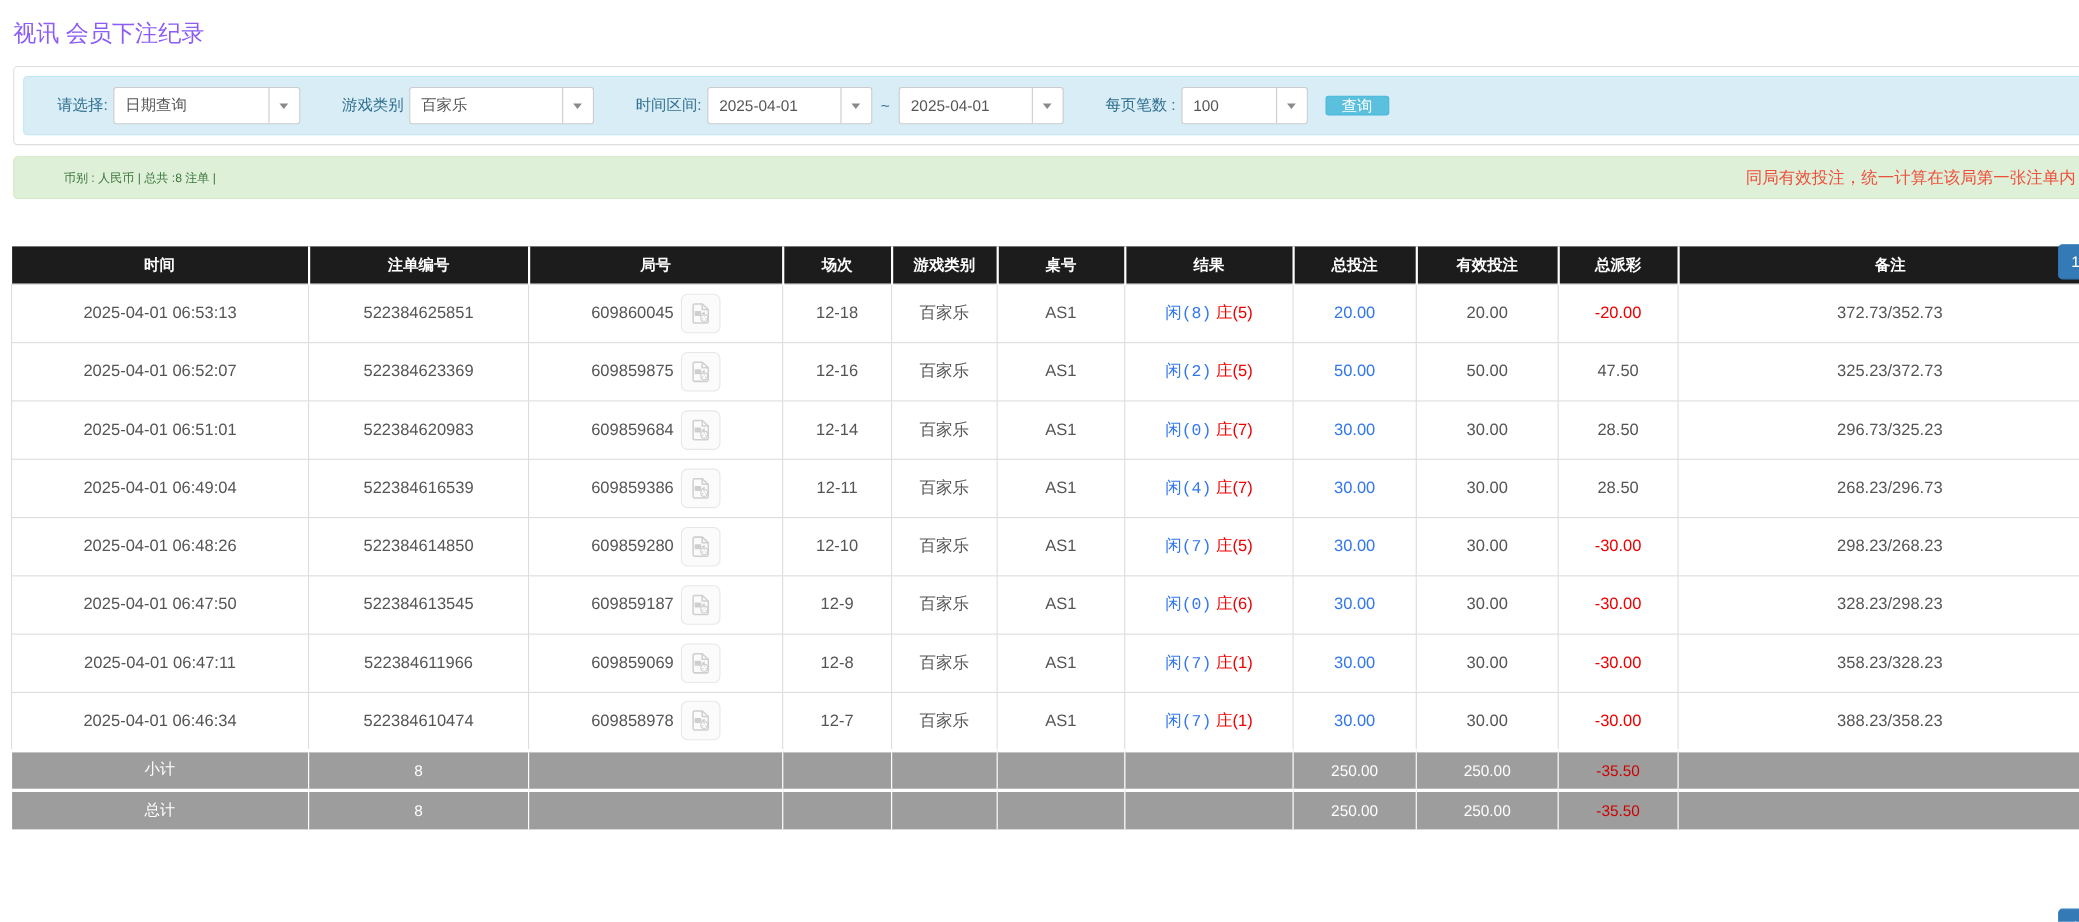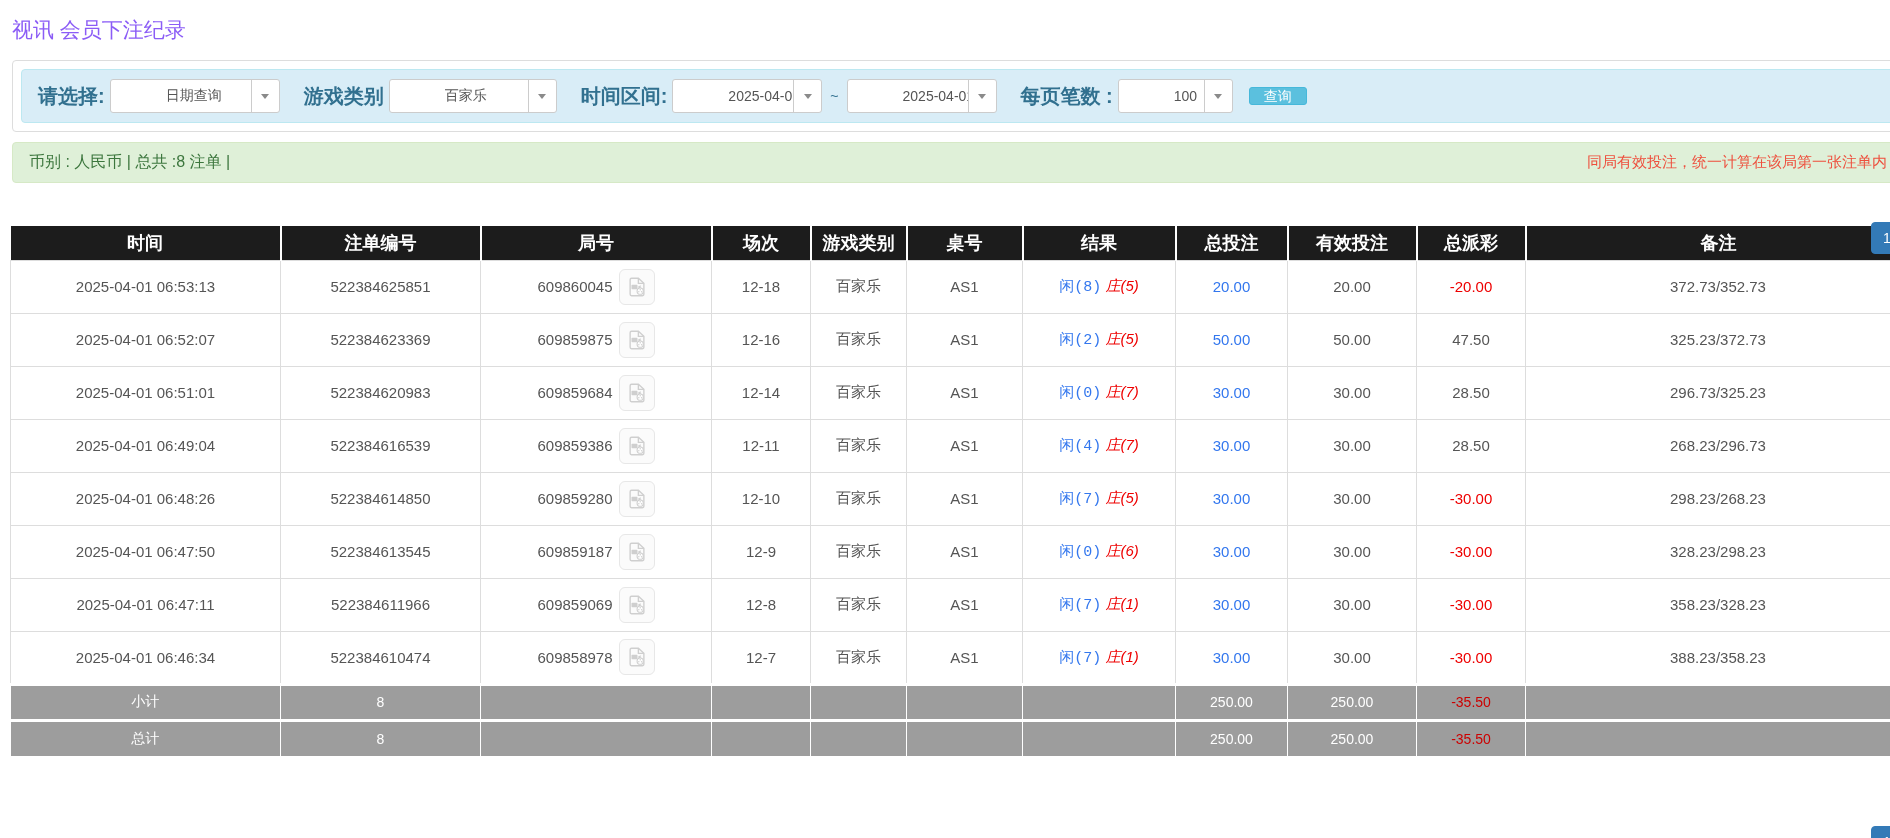--- a/index.html
+++ b/index.html
@@ -14,57 +14,57 @@
     font-family:"Liberation Sans","DejaVu Sans",sans-serif;}
   body{position:relative; padding-top:16px;}
 
   .page-title{font-size:21px; font-weight:400; color:#8b5cf6; margin:0 0 16px 12px;}
 
   
   .filter-panel{margin-left:12px; width:1898px; background:#fff;
     border:1px solid #ddd; border-radius:4px; padding:8px;}
   .filter-toolbar{background:var(--toolbar-bg); border:1px solid var(--toolbar-border);
     border-radius:4px; padding:9px 10px 9px 16px; display:flex; align-items:center;}
-  .f-label{font-size:20px; font-weight:bold; color:var(--label-color); white-space:nowrap; margin-right:5px;}
+  .f-label{font-size:14px; font-weight:normal; color:var(--label-color); white-space:nowrap; margin-right:5px;margin-left:14px;}
   .f-group{display:flex; align-items:center;}
   .gap{margin-left:24px;}
   .combobox{display:flex; align-items:stretch; background:#fff; border:1px solid #ccc;
-    border-radius:3px; height:34px; cursor:pointer;padding-left:45px;}
+    border-radius:3px; height:34px; cursor:pointer;}
   .combobox .value{display:flex; align-items:center; padding:0 10px; font-size:14px; color:#555; flex:1; white-space:nowrap; overflow:hidden;}
   .combobox .caret-seg{width:28px; border-left:1px solid #ccc; display:flex; align-items:center; justify-content:center;}
   .caret{width:0; height:0; border-left:4px solid transparent; border-right:4px solid transparent; border-top:5px solid #8a8a8a;}
   .w170{width:170px;} .w168{width:168px;} .w150{width:150px;} .w115{width:115px;} .w208{width:208px;}
   .tilde{color:var(--label-color); font-size:14px; margin:0 8px;}
   .btn-search{margin-left:16px; background:var(--button-bg); border:1px solid var(--button-border);
     color:#fff; font-size:14px; padding:1px 14px; border-radius:3px; cursor:pointer; line-height:1;}
 
   
   .summary-bar{margin:10px 0 0 12px; width:1898px; background:var(--summary-bg);
     border:1px solid var(--summary-border); border-radius:4px; padding:9px 16px;
     display:flex; justify-content:space-between; align-items:center;}
-  .summary-left{color:var(--summary-text); font-size:16px;}
+  .summary-left{color:var(--summary-text); font-size:11px;margin-left:29px;}
   .summary-note{color:var(--note-red); font-size:15px; padding-right:6px; white-space:nowrap;}
 
   
   .pager{position:absolute; left:1871px; width:40px; height:32px; background:var(--pager-blue);
     border:1px solid var(--pager-blue); border-radius:4px 0 0 4px; color:#fff; font-size:14px;
     display:flex; align-items:center; padding-left:11px; cursor:pointer;}
   .pager-top{top:222px;}
   .pager-bottom{top:826px;}
 
   
   table.bets{border-collapse:collapse; table-layout:fixed; width:1900px; margin:43px 0 0 10px;}
-  thead th{background:var(--header-bg); color:#fff; font-size:18px; font-weight:bold;
+  thead th{background:var(--header-bg); color:#fff; font-size:14px; font-weight:bold;
     height:34px; border-left:2px solid #fff; text-align:center;}
   thead th:first-child{border-left:none;}
   tbody td{height:53px; border:1px solid #ddd; text-align:center; font-size:15px; color:#555; background:#fff;}
   td.blue{color:var(--value-blue);}
   td.neg{color:var(--value-red);}
   .res-player{color:var(--value-blue);font-family:Liberation Mono, monospace;}
-  .res-banker{color:var(--value-red);font-style:italic;}
+  .res-banker{color:var(--value-red);}
   .round-cell{display:flex; align-items:center; justify-content:center; gap:6px;}
   .video-btn{width:36px; height:36px; border:1px solid #e7e7e7; background:#fbfbfb; border-radius:6px;
     display:inline-flex; align-items:center; justify-content:center; cursor:pointer;}
   tfoot td{height:36px; background:var(--footer-bg); color:#fff; font-size:14px; text-align:center;
     border-left:1px solid #fff; border-top:3px solid #fff;}
   tfoot td:first-child{border-left:none;font-family:Liberation Mono, monospace;}
   tfoot td.neg{color:var(--footer-red);}
 </style>
 </head>
 <body>

